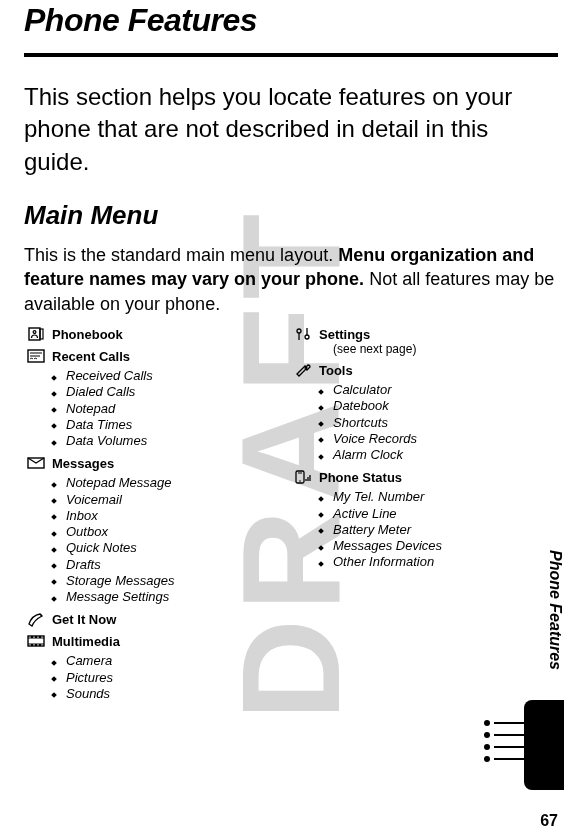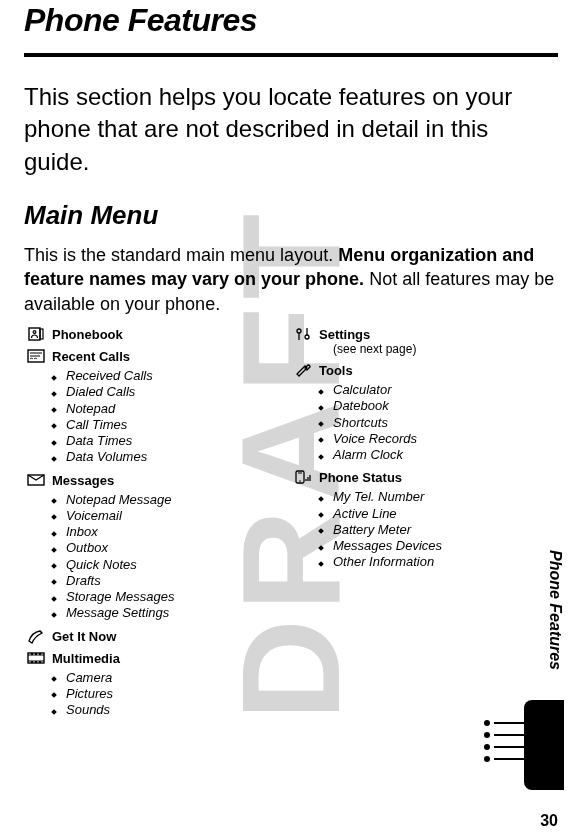--- a/index.html
+++ b/index.html
@@ -139,21 +139,20 @@
                   <path d="M4 11c1-1 2-1 3 0" fill="none" stroke="#000" stroke-width="1"></path>
                   <path d="M8 11c1-1 2-1 3 0" fill="none" stroke="#000" stroke-width="1"></path>
                 </svg>
             </span>
             <span class="label">Recent Calls</span>
           </div>
           <ul class="items">
             <li>Received Calls</li>
             <li>Dialed Calls</li>
             <li>Notepad</li>
-            <li>Call Times</li>
             <li>Data Times</li>
             <li>Data Volumes</li>
           </ul>
         </div>
 
         <div class="section">
           <div class="section-head">
             <span class="icon">
               <svg viewBox="0 0 20 16" width="20" height="16">
                   <rect x="2" y="3" width="16" height="10" fill="none" stroke="#000" stroke-width="1.4"></rect>
@@ -294,14 +293,14 @@
           <span class="dot"></span>
           <span class="line"></span>
         </div>
       <div class="dotline">
           <span class="dot"></span>
           <span class="line"></span>
         </div>
     </div>
   </div>
 
-  <div class="pagenum">30</div>
+  <div class="pagenum">67</div>
 </div>
 
 </body></html>

